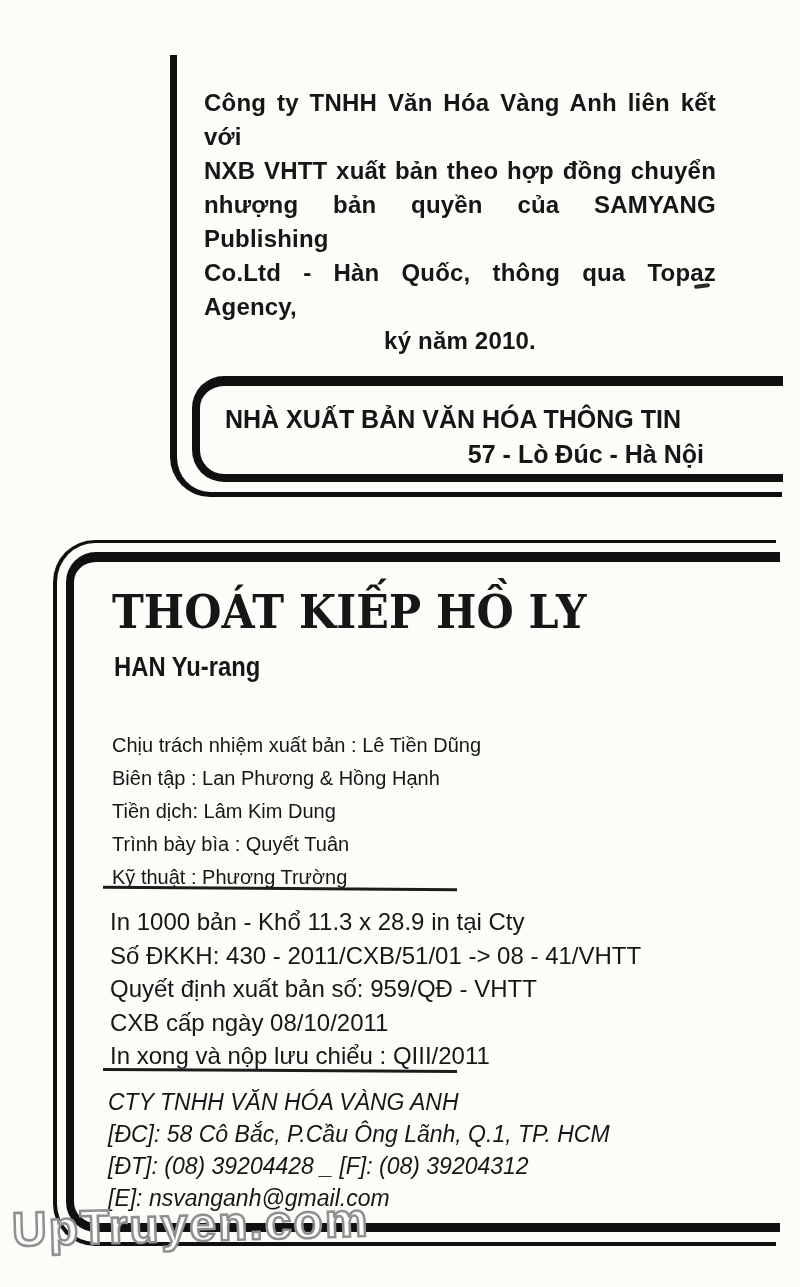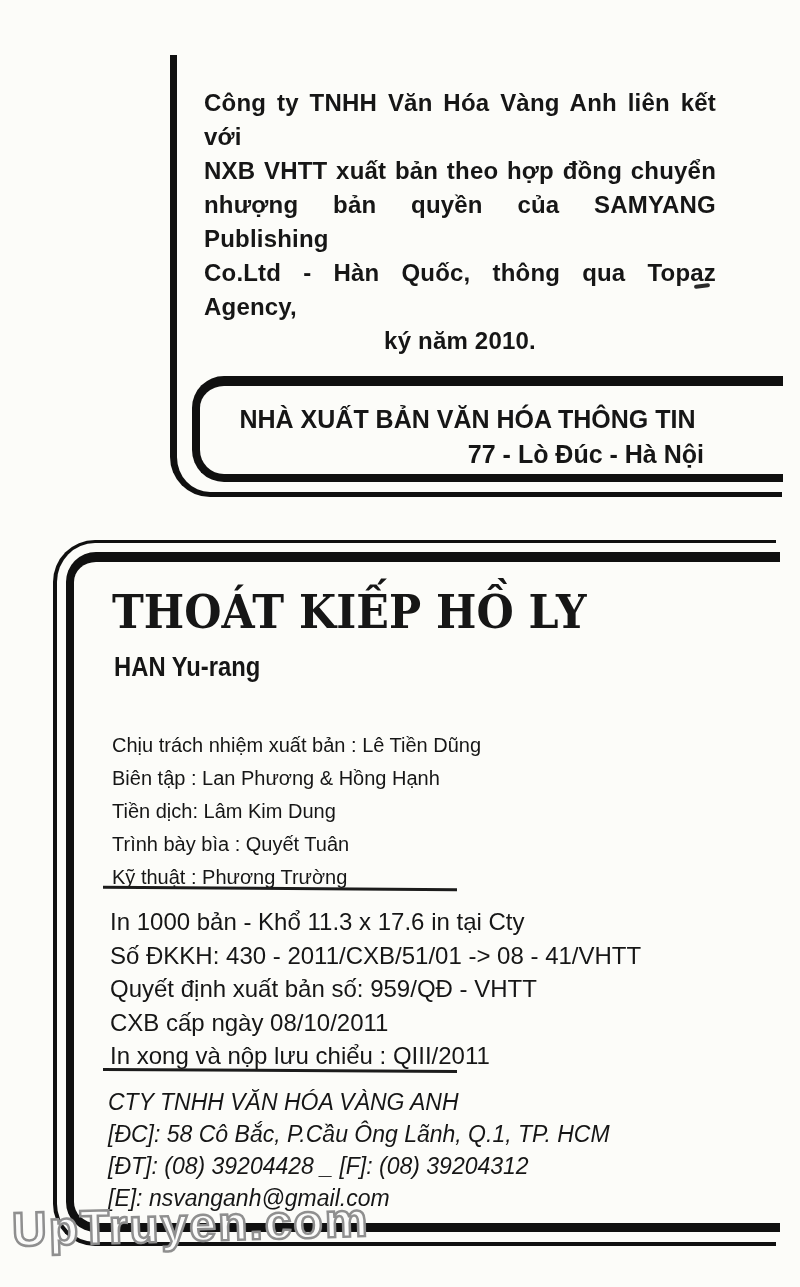--- a/index.html
+++ b/index.html
@@ -18,21 +18,21 @@
   
   .pub-outer { position:absolute; left:170px; top:55px; width:605px; height:437px;
                border-left:7px solid #101010; border-bottom:5px solid #101010;
                border-bottom-left-radius:40px; }
   .pub-inner { position:absolute; left:192px; top:376px; width:583px; height:88px;
                border-top:10px solid #101010; border-left:8px solid #101010;
                border-bottom:8px solid #101010;
                border-top-left-radius:32px; border-bottom-left-radius:32px; }
   .pub-text { position:absolute; left:225px; top:402px; width:485px;
               font-weight:bold; font-size:25px; line-height:35px; }
-  .pub-name { text-align:center; }
+  .pub-name { text-align:left; }
   .pub-addr { text-align:right; padding-right:6px; }
 
   
   .box-outer { position:absolute; left:53px; top:540px; width:719px; height:699px;
                border-left:4px solid #101010; border-top:3px solid #101010;
                border-bottom:4px solid #101010;
                border-top-left-radius:42px; border-bottom-left-radius:42px; }
   .box-inner { position:absolute; left:66px; top:552px; width:706px; height:661px;
                border-left:8px solid #101010; border-top:10px solid #101010;
                border-bottom:9px solid #101010;
@@ -79,41 +79,41 @@
     <div class="jline">Co.Ltd - Hàn Quốc, thông qua Topaz Agency,</div>
     <div class="jlast">ký năm 2010.</div>
   </div>
 
   <div class="speck"></div>
 
   <div class="pub-outer"></div>
   <div class="pub-inner"></div>
   <div class="pub-text">
     <div class="pub-name">NHÀ XUẤT BẢN VĂN HÓA THÔNG TIN</div>
-    <div class="pub-addr">77 - Lò Đúc - Hà Nội</div>
+    <div class="pub-addr">57 - Lò Đúc - Hà Nội</div>
   </div>
 
   <div class="box-outer"></div>
   <div class="box-inner"></div>
 
   <div class="book-title">THOÁT KIẾP HỒ LY</div>
   <div class="book-author">HAN Yu-rang</div>
 
   <div class="credits">
     <div>Chịu trách nhiệm xuất bản : Lê Tiền Dũng</div>
     <div>Biên tập : Lan Phương &amp; Hồng Hạnh</div>
     <div>Tiền dịch: Lâm Kim Dung</div>
     <div>Trình bày bìa : Quyết Tuân</div>
     <div>Kỹ thuật : Phương Trường</div>
   </div>
 
   <div class="divider divider-1"></div>
 
   <div class="print-info">
-    <div>In 1000 bản - Khổ 11.3 x 17.6 in tại Cty</div>
+    <div>In 1000 bản - Khổ 11.3 x 28.9 in tại Cty</div>
     <div>Số ĐKKH: 430 - 2011/CXB/51/01 -&gt; 08 - 41/VHTT</div>
     <div>Quyết định xuất bản số: 959/QĐ - VHTT</div>
     <div>CXB cấp ngày 08/10/2011</div>
     <div>In xong và nộp lưu chiểu : QIII/2011</div>
   </div>
 
   <div class="divider divider-2"></div>
 
   <div class="company">
     <div>CTY TNHH VĂN HÓA VÀNG ANH</div>

